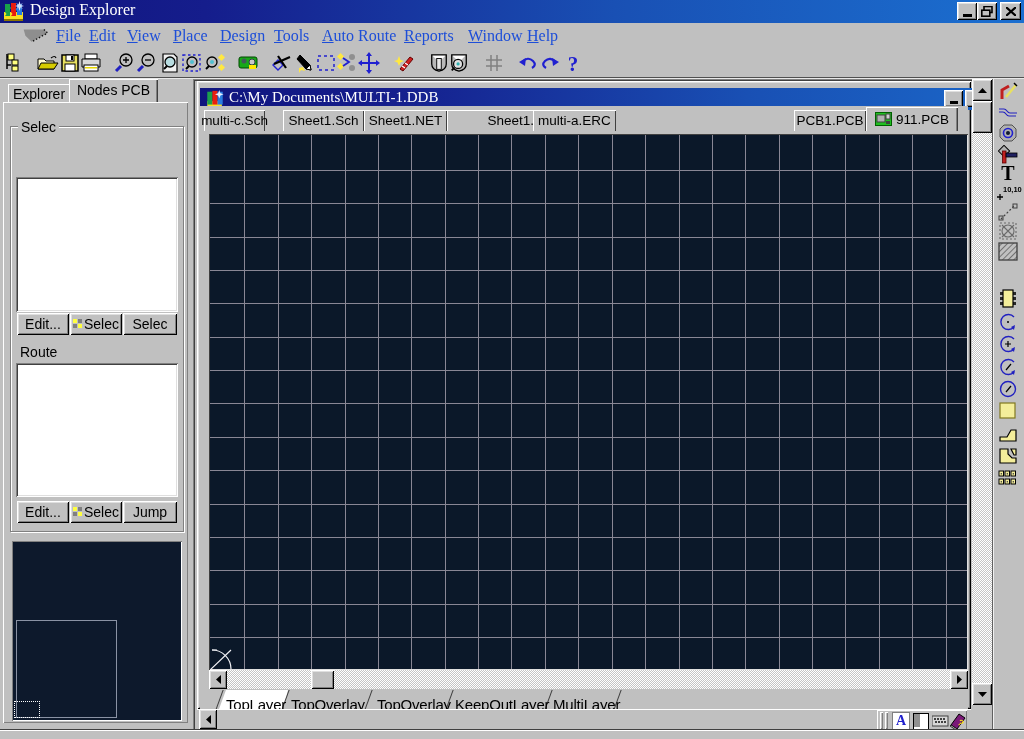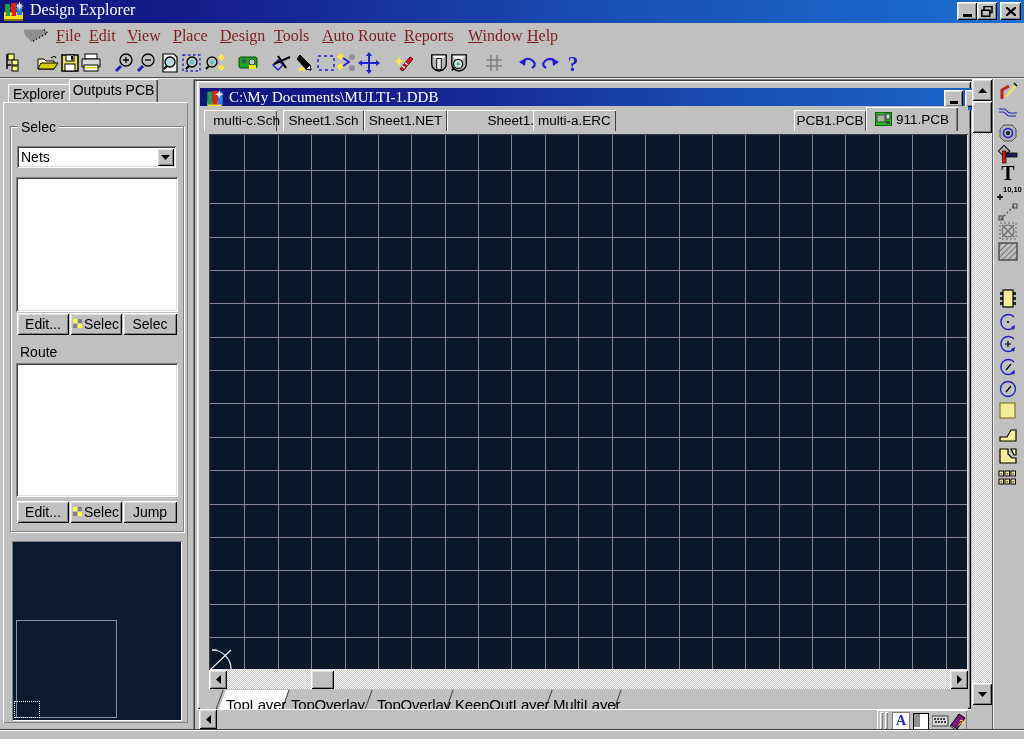--- a/index.html
+++ b/index.html
@@ -54,21 +54,21 @@
     </svg>
   </div>
   <div class="btn abs" style="left:1000px;top:2px;width:21px;height:18px;">
     <svg width="10" height="9" viewBox="0 0 10 9">
       <path d="M0 0 L10 9 M10 0 L0 9" stroke="#000" stroke-width="2.1"></path>
     </svg>
   </div>
 </div>
 
 <div class="abs" id="menubar" style="left:0;top:23px;width:848px;height:26px;background:#c0c0c0;
-     font-family:'Liberation Serif',serif;font-size:16px;color:#7f1d1d;">
+     font-family:'Liberation Serif',serif;font-size:16px;color:#1d4ed8;">
   <svg class="abs" style="left:21px;top:6px" width="30" height="16" viewBox="0 0 34 17">
     <path d="M3 0 L26 0 L30 4 L12 14 L5 7 Z" fill="#8e8e8e"></path>
     <path d="M26 0 L30 4 L12 14" fill="none" stroke="#101010" stroke-width="1.6" stroke-dasharray="1.6 2.2"></path>
   </svg>
   <span class="abs" style="left:56px;top:4px"><u>F</u>ile</span>
   <span class="abs" style="left:89px;top:4px"><u>E</u>dit</span>
   <span class="abs" style="left:127px;top:4px"><u>V</u>iew</span>
   <span class="abs" style="left:173px;top:4px"><u>P</u>lace</span>
   <span class="abs" style="left:220px;top:4px"><u>D</u>esign</span>
   <span class="abs" style="left:274px;top:4px"><u>T</u>ools</span>
@@ -218,37 +218,29 @@
 <div class="abs" style="left:0;top:77px;width:1024px;height:1px;background:#505050;"></div>
 <div class="abs" style="left:0;top:78px;width:1024px;height:1px;background:#e8e8e8;"></div>
 
 <div class="abs" id="leftpanel" style="left:0;top:79px;width:193px;height:650px;background:#c0c0c0;">
 
   <div class="abs" style="left:8px;top:5px;width:62px;height:19px;background:#c0c0c0;
        box-shadow:inset 1px 0 0 #fff, inset 0 1px 0 #fff, inset -1px 0 0 #404040;
        font-size:14px;text-align:center;line-height:20px;">Explorer</div>
   <div class="abs" style="left:69px;top:0px;width:89px;height:24px;background:#c0c0c0;
        box-shadow:inset 1px 0 0 #fff, inset 0 1px 0 #fff, inset -1px 0 0 #404040, inset -2px 0 0 #808080;
-       font-size:14px;text-align:center;line-height:22px;">Outputs PCB</div>
+       font-size:14px;text-align:center;line-height:22px;">Nodes PCB</div>
 
   <div class="abs" style="left:3px;top:23px;width:185px;height:621px;background:#c0c0c0;
        box-shadow:inset 1px 1px 0 #ffffff, inset -1px -1px 0 #808080;"></div>
 
   <div class="abs" style="left:10px;top:47px;width:172px;height:404px;
        border:1px solid #808080;box-shadow:inset 1px 1px 0 #fff, 1px 1px 0 #fff;"></div>
   <div class="abs" style="left:18px;top:40px;background:#c0c0c0;padding:0 3px;font-size:14px;">Selec</div>
 
-  <div class="abs sunken" style="left:17px;top:67px;width:159px;height:22px;background:#ffffff;">
-    <span class="abs" style="left:4px;top:3px;font-size:14px;">Nets</span>
-    <div class="btn abs" style="left:140px;top:2px;width:17px;height:18px;">
-      <svg width="9" height="5" viewBox="0 0 9 5">
-          <path d="M0 0 H9 L4.5 5 Z" fill="#000"></path>
-        </svg>
-    </div>
-  </div>
 
   <div class="abs sunken" style="left:16px;top:98px;width:162px;height:135px;background:#ffffff;"></div>
 
   <div class="btn abs" style="left:17px;top:234px;width:52px;height:22px;font-size:14px;">Edit...</div>
   <div class="btn abs" style="left:70px;top:234px;width:52px;height:22px;font-size:14px;">
     <svg width="9" height="10" viewBox="0 0 9 10" style="margin-right:2px">
       <rect x="0" y="0" width="4" height="4" fill="#ffff40"></rect>
         <rect x="5" y="0" width="4" height="4" fill="#808080"></rect>
       <rect x="0" y="5" width="4" height="4" fill="#808080"></rect>
         <rect x="5" y="5" width="4" height="4" fill="#ffff40"></rect>
@@ -291,21 +283,21 @@
       <path d="M15 0 L16.3 3.7 L20 5 L16.3 6.3 L15 10 L13.7 6.3 L10 5 L13.7 3.7 Z" fill="#e8f0ff"></path>
     </svg>
     <span class="abs" style="left:29px;top:1px;color:#fff;font-family:'Liberation Serif',serif;font-size:15px;">C:\My Documents\MULTI-1.DDB</span>
     <div class="btn abs" style="left:744px;top:2px;width:19px;height:17px;">
       <div style="width:8px;height:3px;background:#000;margin-top:8px"></div>
     </div>
     <div class="btn abs" style="left:765px;top:2px;width:19px;height:17px;"></div>
   </div>
 
   <div class="abs" id="doctabs" style="left:3px;top:25px;width:768px;height:28px;background:#c0c0c0;font-size:14px;">
-    <div class="doctab" style="left:4px;width:61px;padding-left:12px;">multi-c.Sch</div>
+    <div class="doctab" style="left:4px;width:61px;">multi-c.Sch</div>
     <div class="doctab" style="left:83px;width:81px;">Sheet1.Sch</div>
     <div class="doctab" style="left:164px;width:83px;">Sheet1.NET</div>
     <div class="doctab" style="left:247px;width:66px;padding-left:45px;">Sheet1.ERC</div>
     <div class="doctab" style="left:333px;width:83px;">multi-a.ERC</div>
     <div class="doctab" style="left:594px;width:72px;">PCB1.PCB</div>
     <div class="doctab active" style="left:666px;width:92px;">
       <svg width="17" height="14" viewBox="0 0 17 14" style="margin-right:4px">
         <rect x="0.5" y="0.5" width="16" height="13" fill="#20c020" stroke="#006000"></rect>
         <rect x="2" y="3" width="8" height="7" fill="#b0b0b0" stroke="#404040"></rect>
         <rect x="11" y="2" width="4" height="5" fill="#d0d0d0" stroke="#404040"></rect>

